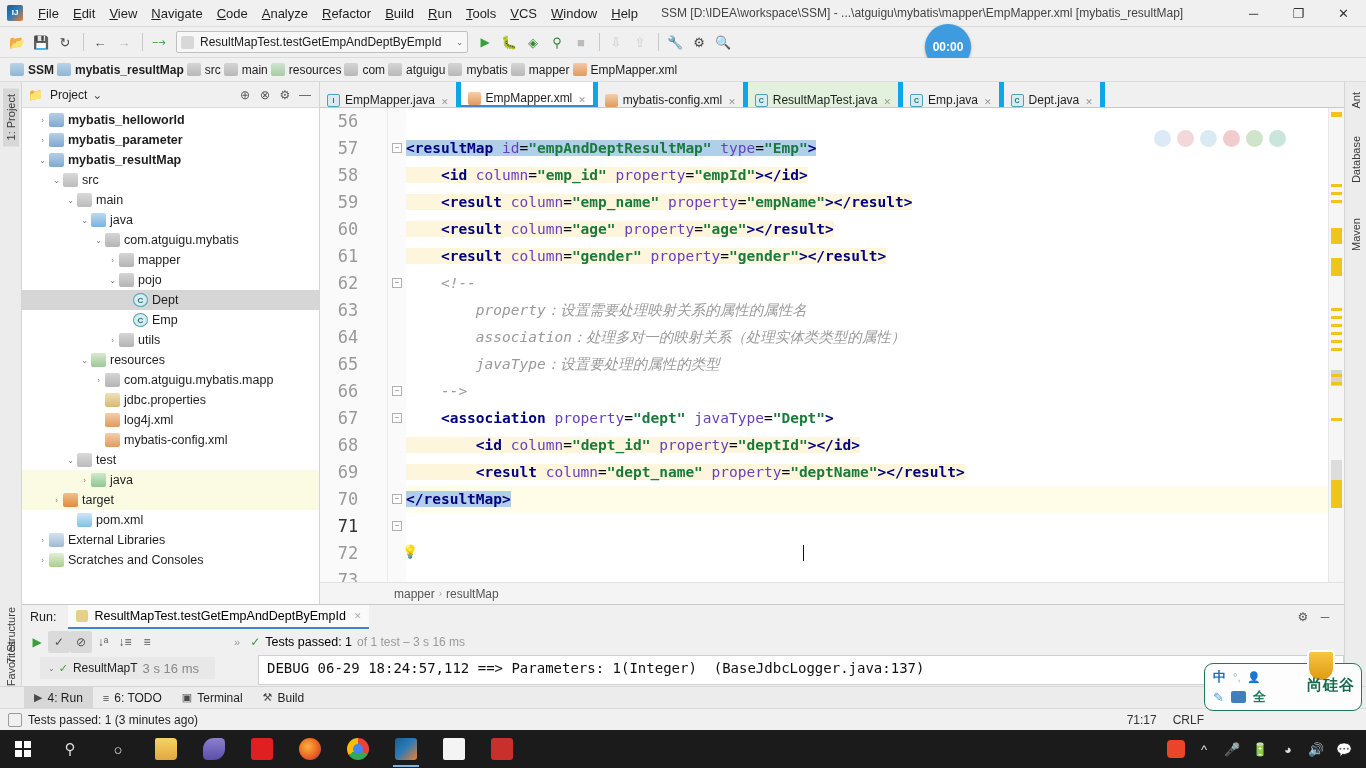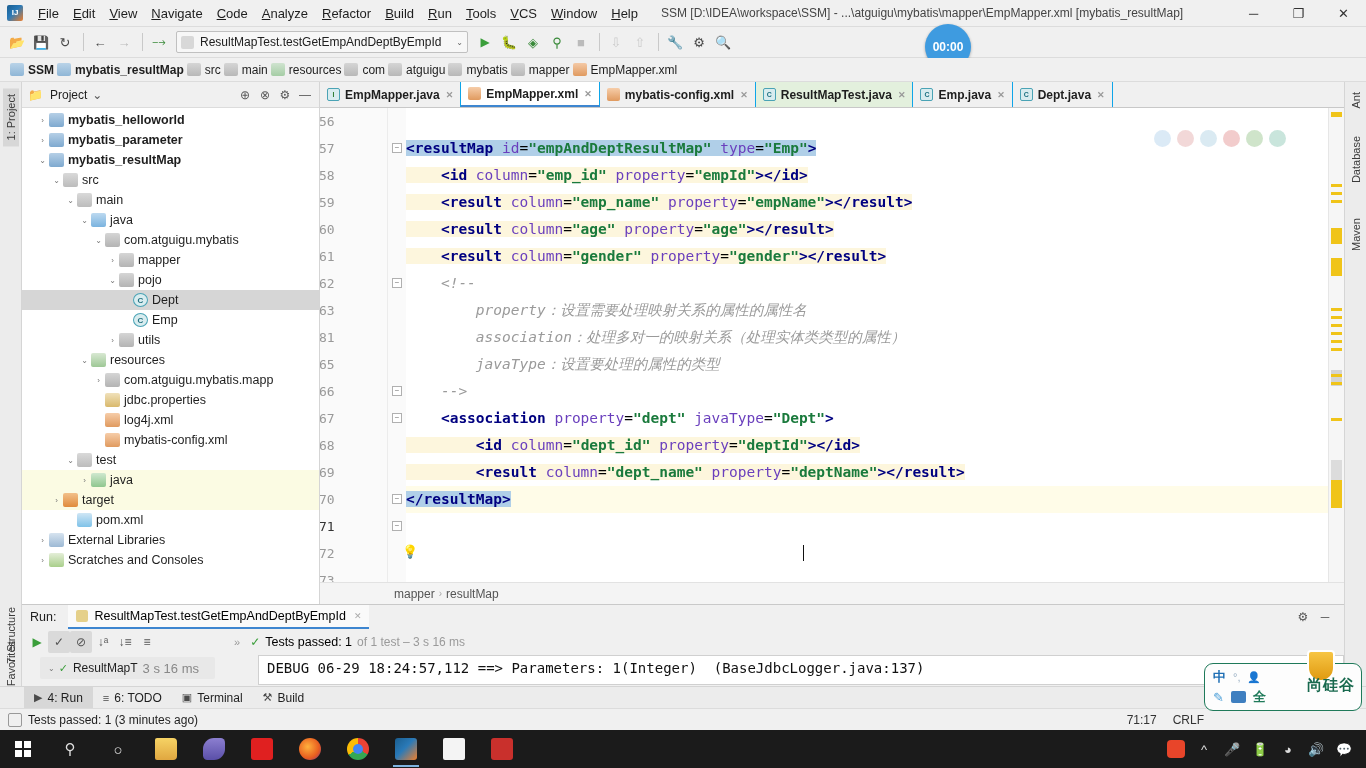--- a/index.html
+++ b/index.html
@@ -143,23 +143,23 @@
   
   .editor-wrap {
     position: absolute; left: 320px; top: 82px; width: 1024px; height: 522px;
     background: #fff;
   }
   .tabstrip {
     height: 26px; background: #f0f0f0; border-bottom: 1px solid #c8c8c8;
     display: flex; align-items: stretch;
   }
   .etab {
-    display: flex; align-items: center; padding: 0 7px; font-size: 12px;
-    color: #1e1e1e; border-right: 1px solid #0ea5e9; white-space: nowrap;
-    background: #f0f0f0; position: relative; font-weight: bold;
+    display: flex; align-items: flex-end; padding: 0 7px; font-size: 12px;
+    color: #1e1e1e; border-right: 5px solid #0ea5e9; white-space: nowrap;
+    background: #f0f0f0; position: relative;
   }
   .etab.active { background: #fff; border-bottom: 2px solid #3e86d0; }
   .etab.green { background: #e3f0dd; }
   .etab .t-ico { width: 13px; height: 13px; margin-right: 5px; border-radius: 2px; flex: 0 0 13px; }
   .etab .t-x { margin-left: 6px; font-size: 9px; color: #999; }
   .ti-java { background: #d8ecef; border: 1px solid #4aa3b5; border-radius: 50%; position: relative; }
   .ti-java::after {
     content: "C"; position: absolute; inset: 0; font-size: 7px; line-height: 11px;
     text-align: center; color: #1c7080; font-weight: bold;
   }
@@ -174,22 +174,22 @@
   .foldcol {
     position: absolute; left: 68px; top: 0; width: 18px; height: 100%;
     background: #fafafa;
   }
   .codearea {
     position: absolute; left: 86px; top: 0; right: 16px; height: 100%;
     font-family: "DejaVu Sans Mono", monospace; font-size: 14.5px;
   }
   .cline { position: relative; height: 27px; line-height: 27px; white-space: pre; }
   .lnum {
-    position: absolute; right: 10px; width: 58px; text-align: left;
-    font-family: "DejaVu Sans Mono", monospace; font-size: 13px; color: #999;
+    position: absolute; right: 10px; width: 58px; text-align: center;
+    font-family: "DejaVu Sans Mono", monospace; font-size: 17px; color: #999;
     height: 27px; line-height: 27px;
   }
   .lnum.cur { color: #333; }
   .caret-row { background: #fffce8; }
   .hl-yellow { background: #fdf6dd; }
   .sel-blue { background: #b0cfe8; }
   .k-tag { color: #000080; font-weight: bold; }
   .k-attr { color: #6a3fbd; }
   .k-val { color: #1a7a3c; font-weight: bold; }
   .k-punc { color: #000; }
@@ -652,21 +652,21 @@
     <div class="editor-body">
       <div class="gutter" id="gutter">
           <div class="lnum" style="top: 0px;">56</div>
           <div class="lnum" style="top: 27px;">57</div>
           <div class="lnum" style="top: 54px;">58</div>
           <div class="lnum" style="top: 81px;">59</div>
           <div class="lnum" style="top: 108px;">60</div>
           <div class="lnum" style="top: 135px;">61</div>
           <div class="lnum" style="top: 162px;">62</div>
           <div class="lnum" style="top: 189px;">63</div>
-          <div class="lnum" style="top: 216px;">81</div>
+          <div class="lnum" style="top: 216px;">64</div>
           <div class="lnum" style="top: 243px;">65</div>
           <div class="lnum" style="top: 270px;">66</div>
           <div class="lnum" style="top: 297px;">67</div>
           <div class="lnum" style="top: 324px;">68</div>
           <div class="lnum" style="top: 351px;">69</div>
           <div class="lnum" style="top: 378px;">70</div>
           <div class="lnum cur" style="top: 405px;">71</div>
           <div class="lnum" style="top: 432px;">72</div>
           <div class="lnum" style="top: 459px;">73</div>
         </div>

